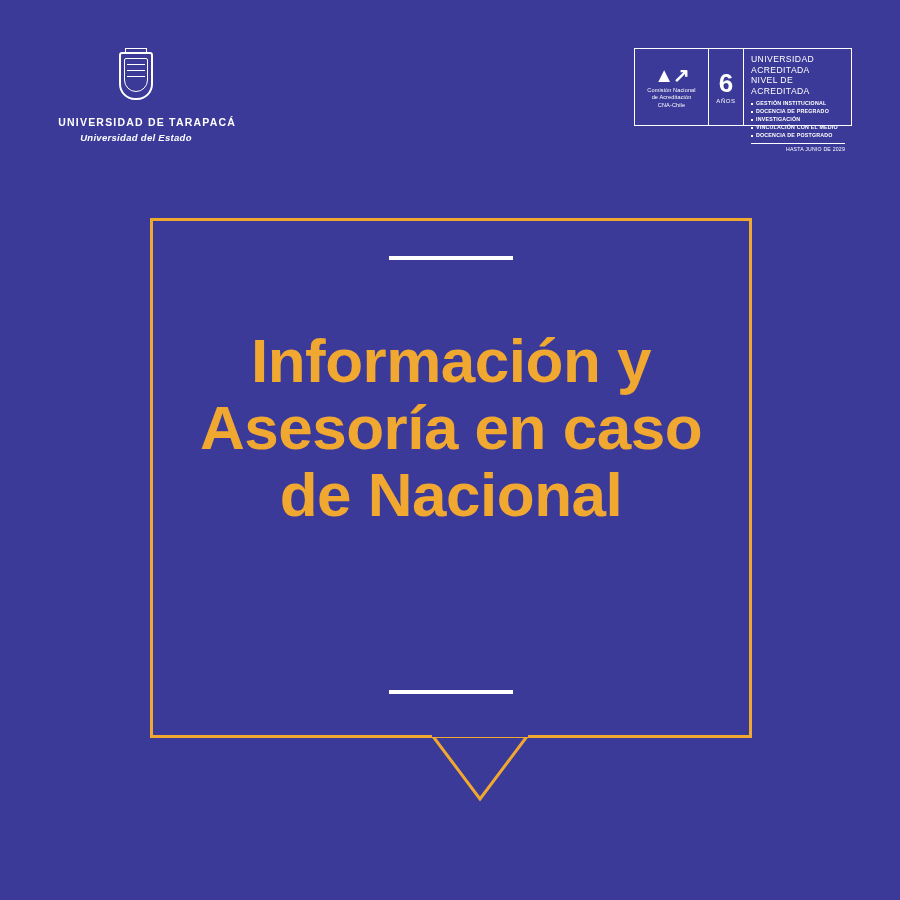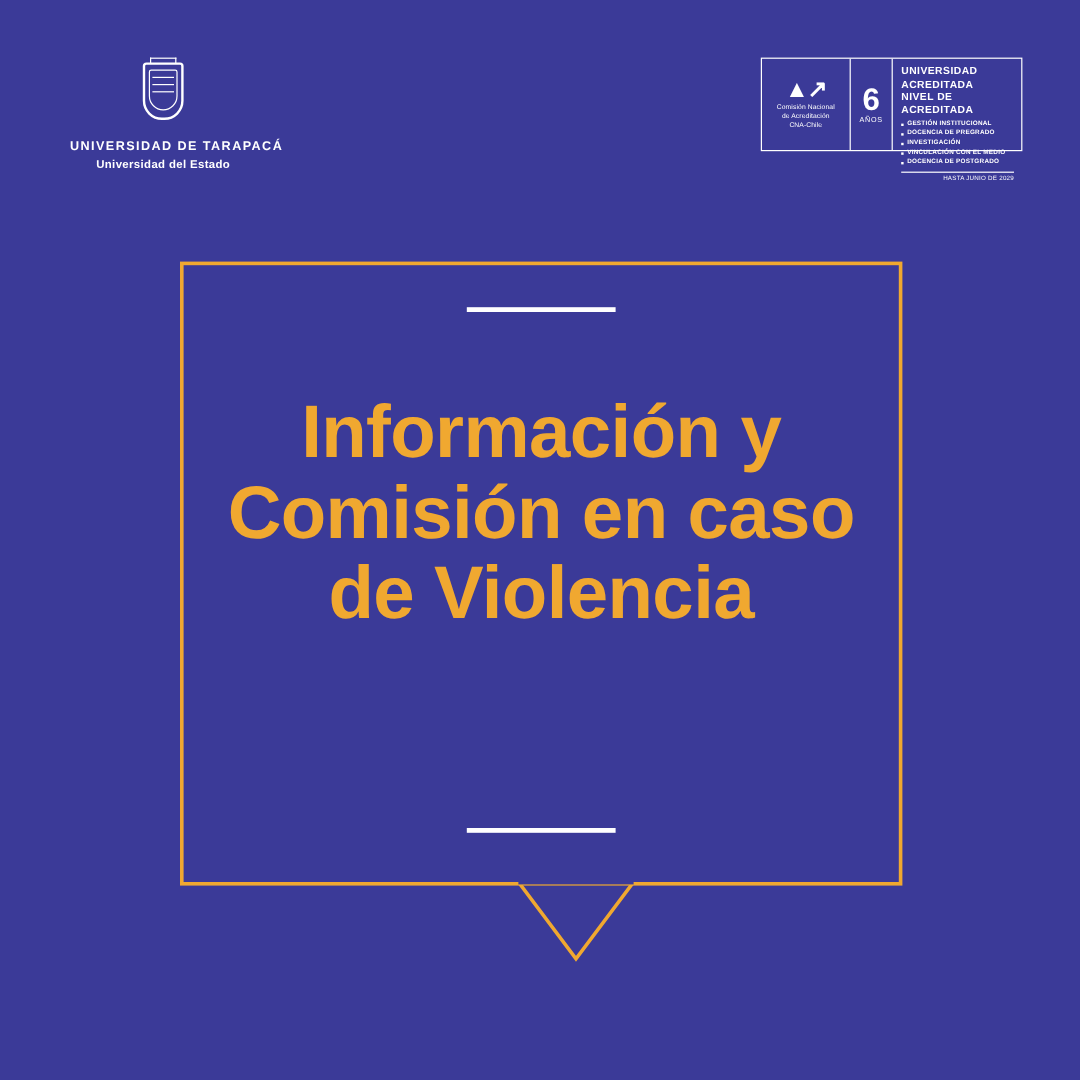--- a/index.html
+++ b/index.html
@@ -74,20 +74,21 @@
   }
   .uta-name {
     font-size: 10.5px;
     letter-spacing: 1.2px;
     font-weight: bold;
     line-height: 1.2;
     text-align: right;
   }
   .uta-sub {
     font-size: 9.5px;
+    font-style: italic;
     font-weight: bold;
     letter-spacing: 0.3px;
     margin-top: 3px;
   }
 
   
   .cna-badge {
     position: absolute;
     right: 48px;
     top: 48px;
@@ -143,21 +144,21 @@
   .cna-right {
     flex: 1;
     padding: 5px 6px 4px 7px;
     box-sizing: border-box;
     display: flex;
     flex-direction: column;
     justify-content: space-between;
   }
   .cna-title {
     font-size: 8.6px;
-    font-weight: bold;
+    font-weight: normal;
     letter-spacing: 0.4px;
     line-height: 1.25;
   }
   .cna-list {
     margin: 3px 0 0 0;
     padding: 0;
     list-style: none;
   }
   .cna-list li {
     font-size: 5.3px;
@@ -279,21 +280,21 @@
       </div>
       <div class="cna-valid">HASTA JUNIO DE 2029</div>
     </div>
   </div>
 
   <div class="bubble-wrap">
     <div class="bubble-box"></div>
 
     <div class="rule rule-top"></div>
 
-    <div class="headline">Información y Comisión en caso de Violencia</div>
+    <div class="headline">Información y Asesoría en caso de Nacional</div>
 
     <div class="rule rule-bottom"></div>
 
     <div class="bubble-tail">
       <svg width="100" height="70" viewBox="0 0 100 70">
         <path d="M2 0 L50 64 L98 0" fill="none" stroke="#f0a830" stroke-width="3"></path>
         <rect x="2" y="-4" width="96" height="6" fill="#3b3a98"></rect>
       </svg>
     </div>
   </div>

